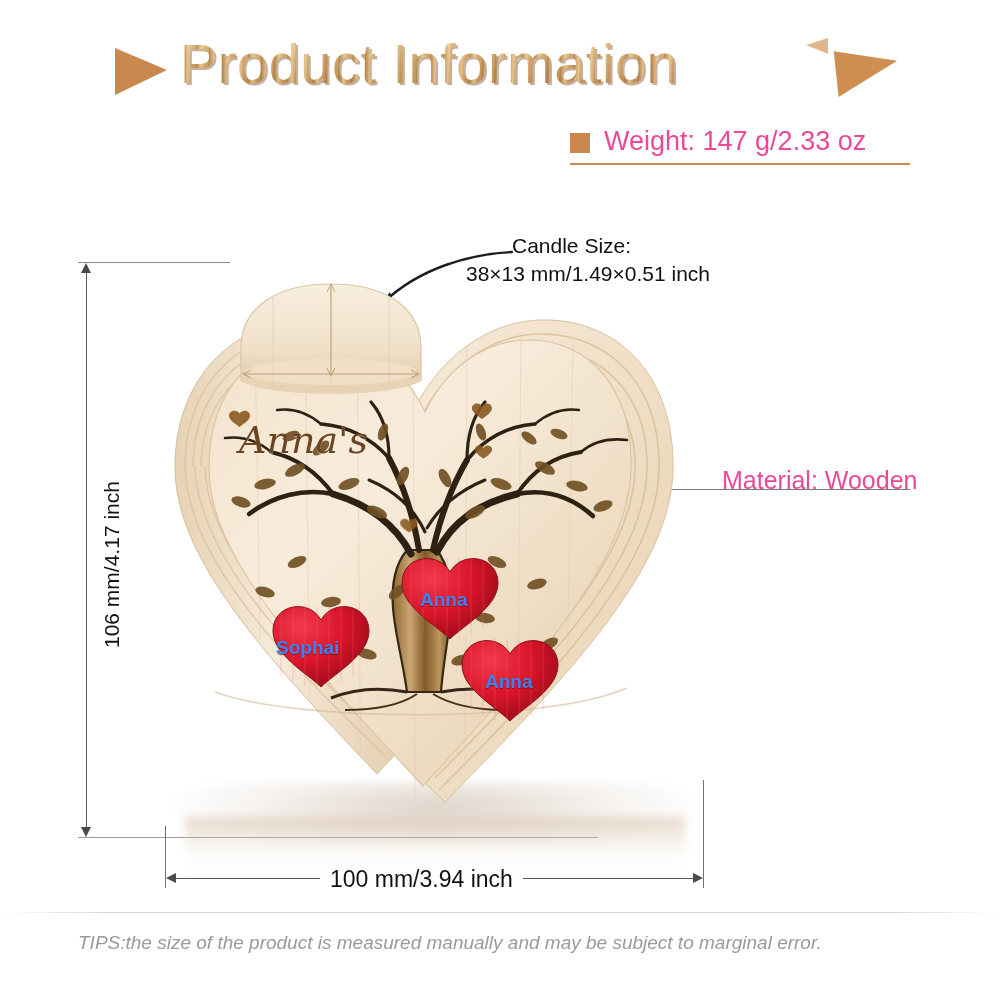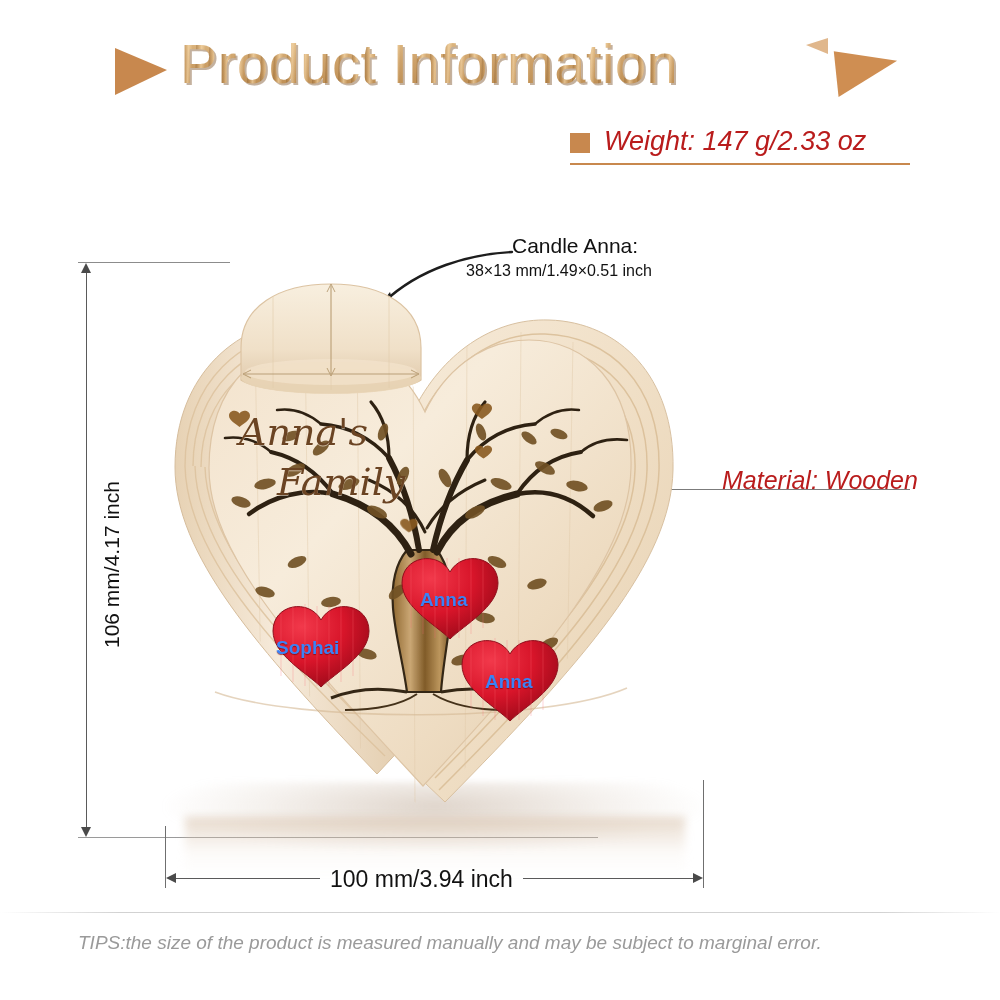--- a/index.html
+++ b/index.html
@@ -27,21 +27,21 @@
         rgba(255,228,184,.55) 9px,
         rgba(120,78,34,.00) 13px),
       linear-gradient(180deg,#e2bd87 0%,#cda169 45%,#bb8b50 100%);
     -webkit-background-clip:text;background-clip:text;
     -webkit-text-fill-color:transparent;
     filter:drop-shadow(2px 2px 0px rgba(125,83,40,.45));
   }
   .tri{position:absolute;width:0;height:0;}
 
   
-  .spec-text{position:absolute;color:#b91c1c;white-space:nowrap;font-style:italic;}
+  .spec-text{position:absolute;color:#ec4899;white-space:nowrap;}
   .spec-bullet{position:absolute;background:#c8884e;}
   .spec-rule{position:absolute;height:2px;background:#c8884e;}
   .lead-rule{position:absolute;height:1px;background:#7b7b7b;}
 
   .callout{position:absolute;color:#111;text-align:center;white-space:nowrap;}
 
   
   .dim-v{position:absolute;width:1px;background:#5a5a5a;}
   .dim-h{position:absolute;height:1px;background:#5a5a5a;}
   .ext-v{position:absolute;width:1px;background:#6f6f6f;}
@@ -68,20 +68,21 @@
   }
   .svgwrap{position:absolute;left:0;top:0;}
   .heart-name{
     position:absolute;color:#3b82f6;font-weight:bold;white-space:nowrap;
     text-shadow:0 1px 1px rgba(120,0,0,.65);
   }
   #engrave-line1,#engrave-line2{
     position:absolute;color:#6b4423;white-space:nowrap;
     font-family:"DejaVu Serif", serif;font-style:italic;
     text-shadow:0 1px 0 rgba(255,245,230,.55);
+    margin-top:8px;
   }
 
   
   #tips{
     position:absolute;left:78px;top:932px;
     color:#9a9a9a;font-size:19px;white-space:nowrap;font-style:italic;
   }
   #footer-rule{position:absolute;left:0;top:912px;width:1000px;height:1px;
     background:linear-gradient(90deg,rgba(210,210,210,0) 0%,rgba(205,205,205,.9) 12%,rgba(205,205,205,.9) 88%,rgba(210,210,210,0) 100%);}
 </style>
@@ -96,22 +97,22 @@
 
   <div class="tri" style="left:836px;top:22px;border-top:16px solid transparent;border-bottom:30px solid transparent;border-left:62px solid #cf8e52;transform:rotate(-6deg);"></div>
 </div>
 
 <div id="title">Product Information</div>
 
 <div class="spec-bullet" style="left:570px;top:133px;width:20px;height:20px;"></div>
 <div class="spec-text" style="left:604px;top:126px;font-size:27px;">Weight: 147 g/2.33 oz</div>
 <div class="spec-rule" style="left:570px;top:163px;width:340px;"></div>
 
-<div class="callout" style="left:512px;top:234px;font-size:21px;text-align:left;">Candle Anna:</div>
-<div class="callout" style="left:466px;top:262px;font-size:16px;text-align:center;">38×13 mm/1.49×0.51 inch</div>
+<div class="callout" style="left:512px;top:234px;font-size:21px;text-align:left;">Candle Size:</div>
+<div class="callout" style="left:466px;top:262px;font-size:21px;text-align:center;">38×13 mm/1.49×0.51 inch</div>
 
 <svg class="layer" style="left:360px;top:248px;" width="160" height="70" viewBox="0 0 160 70">
   <path d="M152 4 C110 6, 60 20, 24 54" stroke="#1d1d1d" stroke-width="2.4" fill="none" stroke-linecap="round"></path>
   <path d="M16 62 L30 44 L34 58 Z" fill="#1d1d1d"></path>
 </svg>
 
 <div class="lead-rule" style="left:605px;top:489px;width:305px;"></div>
 <div class="spec-text" style="left:722px;top:466px;font-size:25px;">Material: Wooden</div>
 
 <div class="ext-h" style="left:78px;top:262px;width:152px;background:#8c8c8c;"></div>
@@ -373,21 +374,20 @@
             <path d="M362 378 L362 458"></path>
           <path d="M374 378 L374 458"></path>
             <path d="M386 378 L386 454"></path>
           <path d="M398 382 L398 448"></path>
         </g>
       </g>
     </g>
   </svg>
 
   <div id="engrave-line1" style="left:94px;top:148px;font-size:38px;">Anna's</div>
-  <div id="engrave-line2" style="left:132px;top:198px;font-size:38px;">Family</div>
 
   <div class="heart-name" style="left:131px;top:375px;font-size:19px;">Sophai</div>
   <div class="heart-name" style="left:275px;top:327px;font-size:19px;">Anna</div>
   <div class="heart-name" style="left:340px;top:409px;font-size:19px;">Anna</div>
 
   <div id="reflection"></div>
 </div>
 
 <div id="footer-rule"></div>
 <div id="tips">TIPS:the size of the product is measured manually and may be subject to marginal error.</div>

